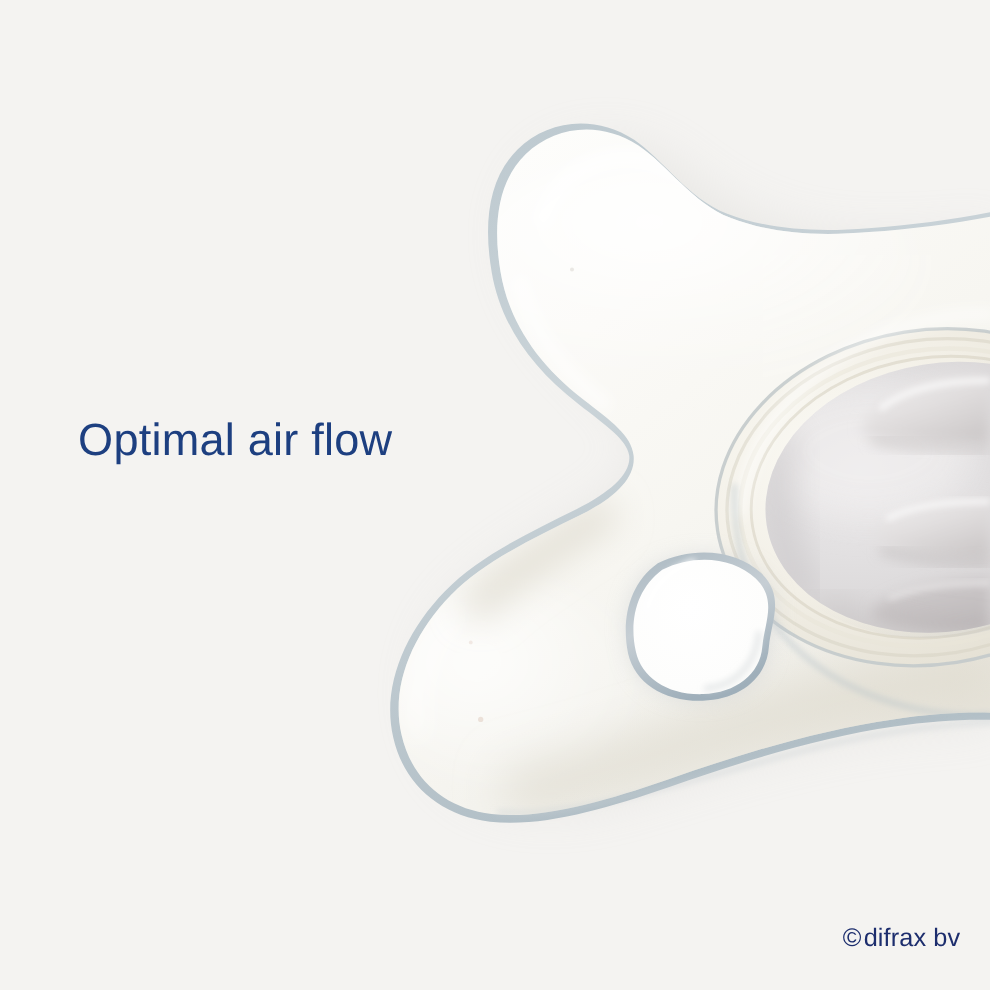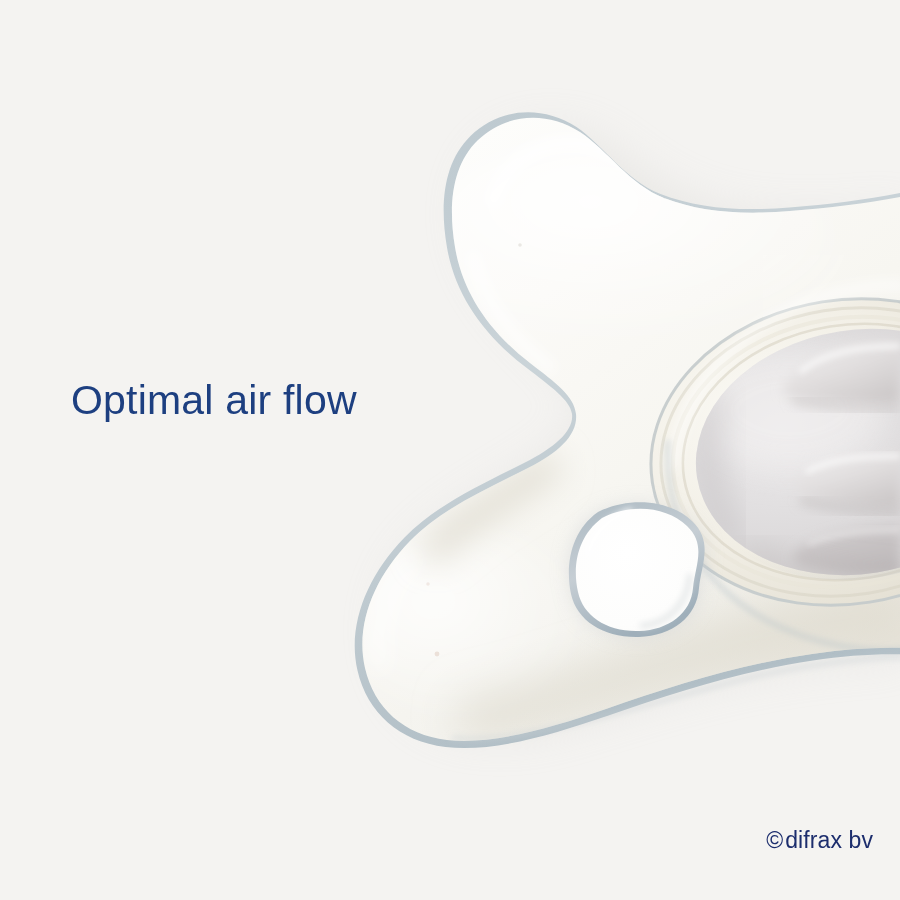--- a/index.html
+++ b/index.html
@@ -36,21 +36,21 @@
     line-height: 1.1;
     color: #1d3f80;
     white-space: nowrap;
     -webkit-font-smoothing: antialiased;
   }
 
   
   #copyright {
     position: absolute;
     right: 27px;
-    bottom: 46px;
+    bottom: 34px;
     font-family: "Liberation Sans", sans-serif;
     font-size: 23px;
     font-weight: 400;
     letter-spacing: 0.1px;
     color: #1c2d6d;
     white-space: nowrap;
   }
   #copyright .cr-symbol { margin-right: 2px; }
 </style>
 </head>

